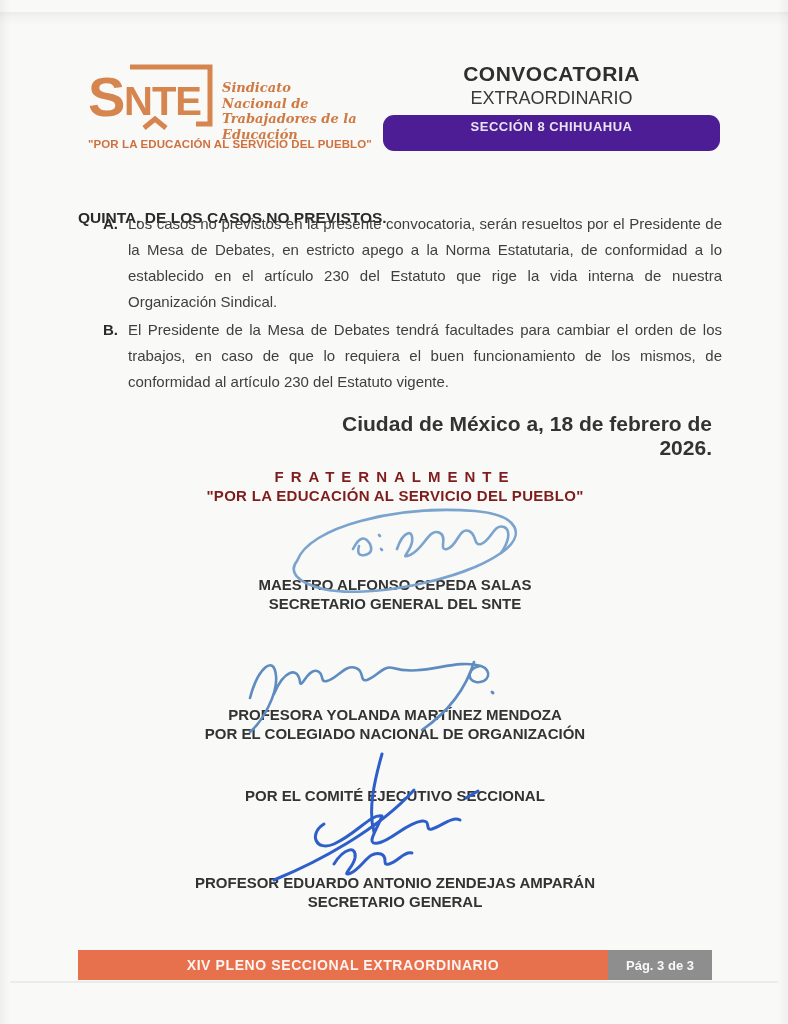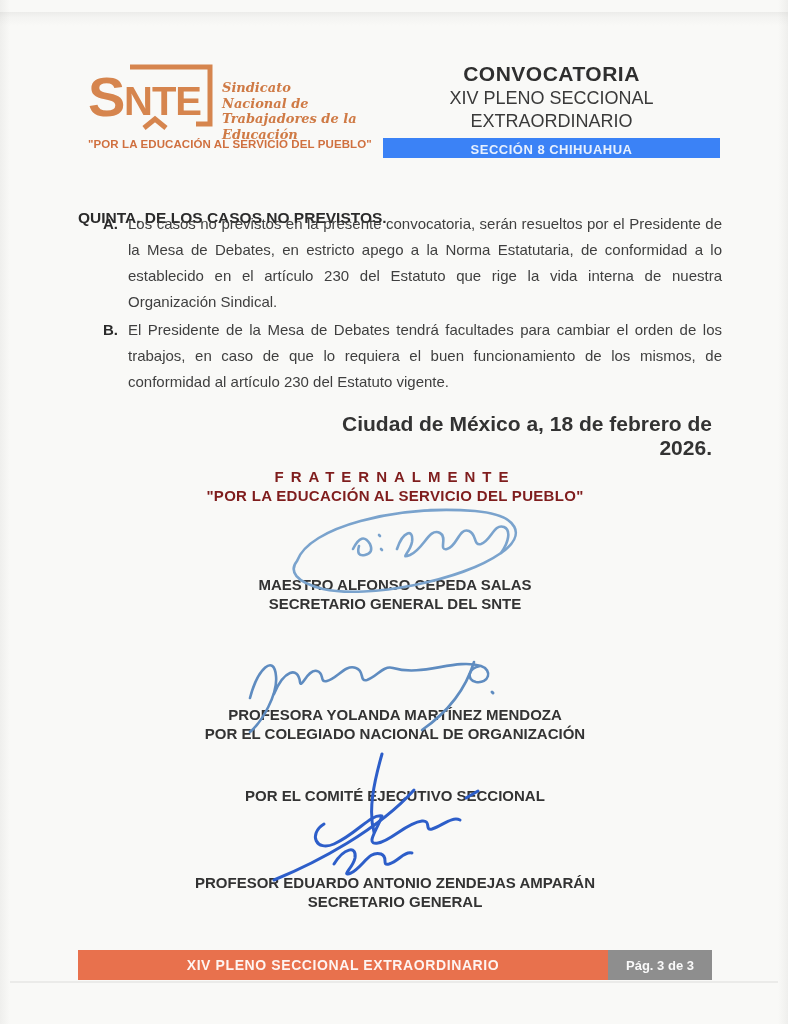--- a/index.html
+++ b/index.html
@@ -14,22 +14,22 @@
   .logo-wrap{position:absolute;left:88px;top:60px;width:270px;}
   .logo-mark{position:absolute;left:0;top:2px;}
   .logo-orgname{position:absolute;left:134px;top:20px;width:140px;
     font-family:"DejaVu Serif","Liberation Serif",serif;font-style:italic;font-weight:bold;
     font-size:13px;line-height:15.5px;color:#cf7a45;}
   .logo-tagline{position:absolute;left:0;top:78px;width:270px;font-size:11.5px;font-weight:bold;color:#d0703f;letter-spacing:0.1px;white-space:nowrap;}
 
   .title-block{position:absolute;left:383px;top:62px;width:337px;text-align:center;color:#2f2f2f;}
   .title-main{font-size:21px;font-weight:bold;letter-spacing:0.5px;}
   .title-sub{font-size:18px;color:#3a3a3a;margin-top:2px;}
-  .title-banner{margin-top:6px;height:20px;line-height:23px;background:#3b82f6;
-    color:rgba(255,255,255,0.88);font-size:13px;font-weight:bold;letter-spacing:0.5px;}
+  .title-banner{margin-top:6px;height:36px;line-height:23px;background:#4c1d95;
+    color:rgba(255,255,255,0.88);font-size:13px;font-weight:bold;letter-spacing:0.5px;border-radius:11px;}
 
   
   .section-heading{position:absolute;left:78px;top:176px;font-size:15.5px;font-weight:bold;color:#2b2b2b;margin-top:33px;}
   .clause{position:absolute;left:103px;width:620px;font-size:15px;line-height:26px;color:#3f3f3f;}
   .clause-a{top:211px;}
   .clause-b{top:317px;}
   .clause .label{position:absolute;left:0;top:0;font-weight:bold;color:#2b2b2b;}
   .clause .text{margin-left:25px;width:594px;text-align:justify;}
 
   .dateline{position:absolute;left:300px;top:412px;width:412px;text-align:right;
@@ -75,21 +75,20 @@
       <div>Sindicato</div>
       <div>Nacional de</div>
       <div>Trabajadores de la</div>
       <div>Educación</div>
     </div>
     <div class="logo-tagline">"POR LA EDUCACIÓN AL SERVICIO DEL PUEBLO"</div>
   </div>
 
   <div class="title-block">
     <div class="title-main">CONVOCATORIA</div>
-    <div class="title-sub">XIV PLENO SECCIONAL</div>
     <div class="title-sub">EXTRAORDINARIO</div>
     <div class="title-banner">SECCIÓN 8 CHIHUAHUA</div>
   </div>
 
   <div class="section-heading">QUINTA. DE LOS CASOS NO PREVISTOS.</div>
 
   <div class="clause clause-a">
     <span class="label">A.</span>
     <div class="text">Los casos no previstos en la presente convocatoria, serán resueltos por el Presidente de la Mesa de Debates, en estricto apego a la Norma Estatutaria, de conformidad a lo establecido en el artículo 230 del Estatuto que rige la vida interna de nuestra Organización Sindical.</div>
   </div>

